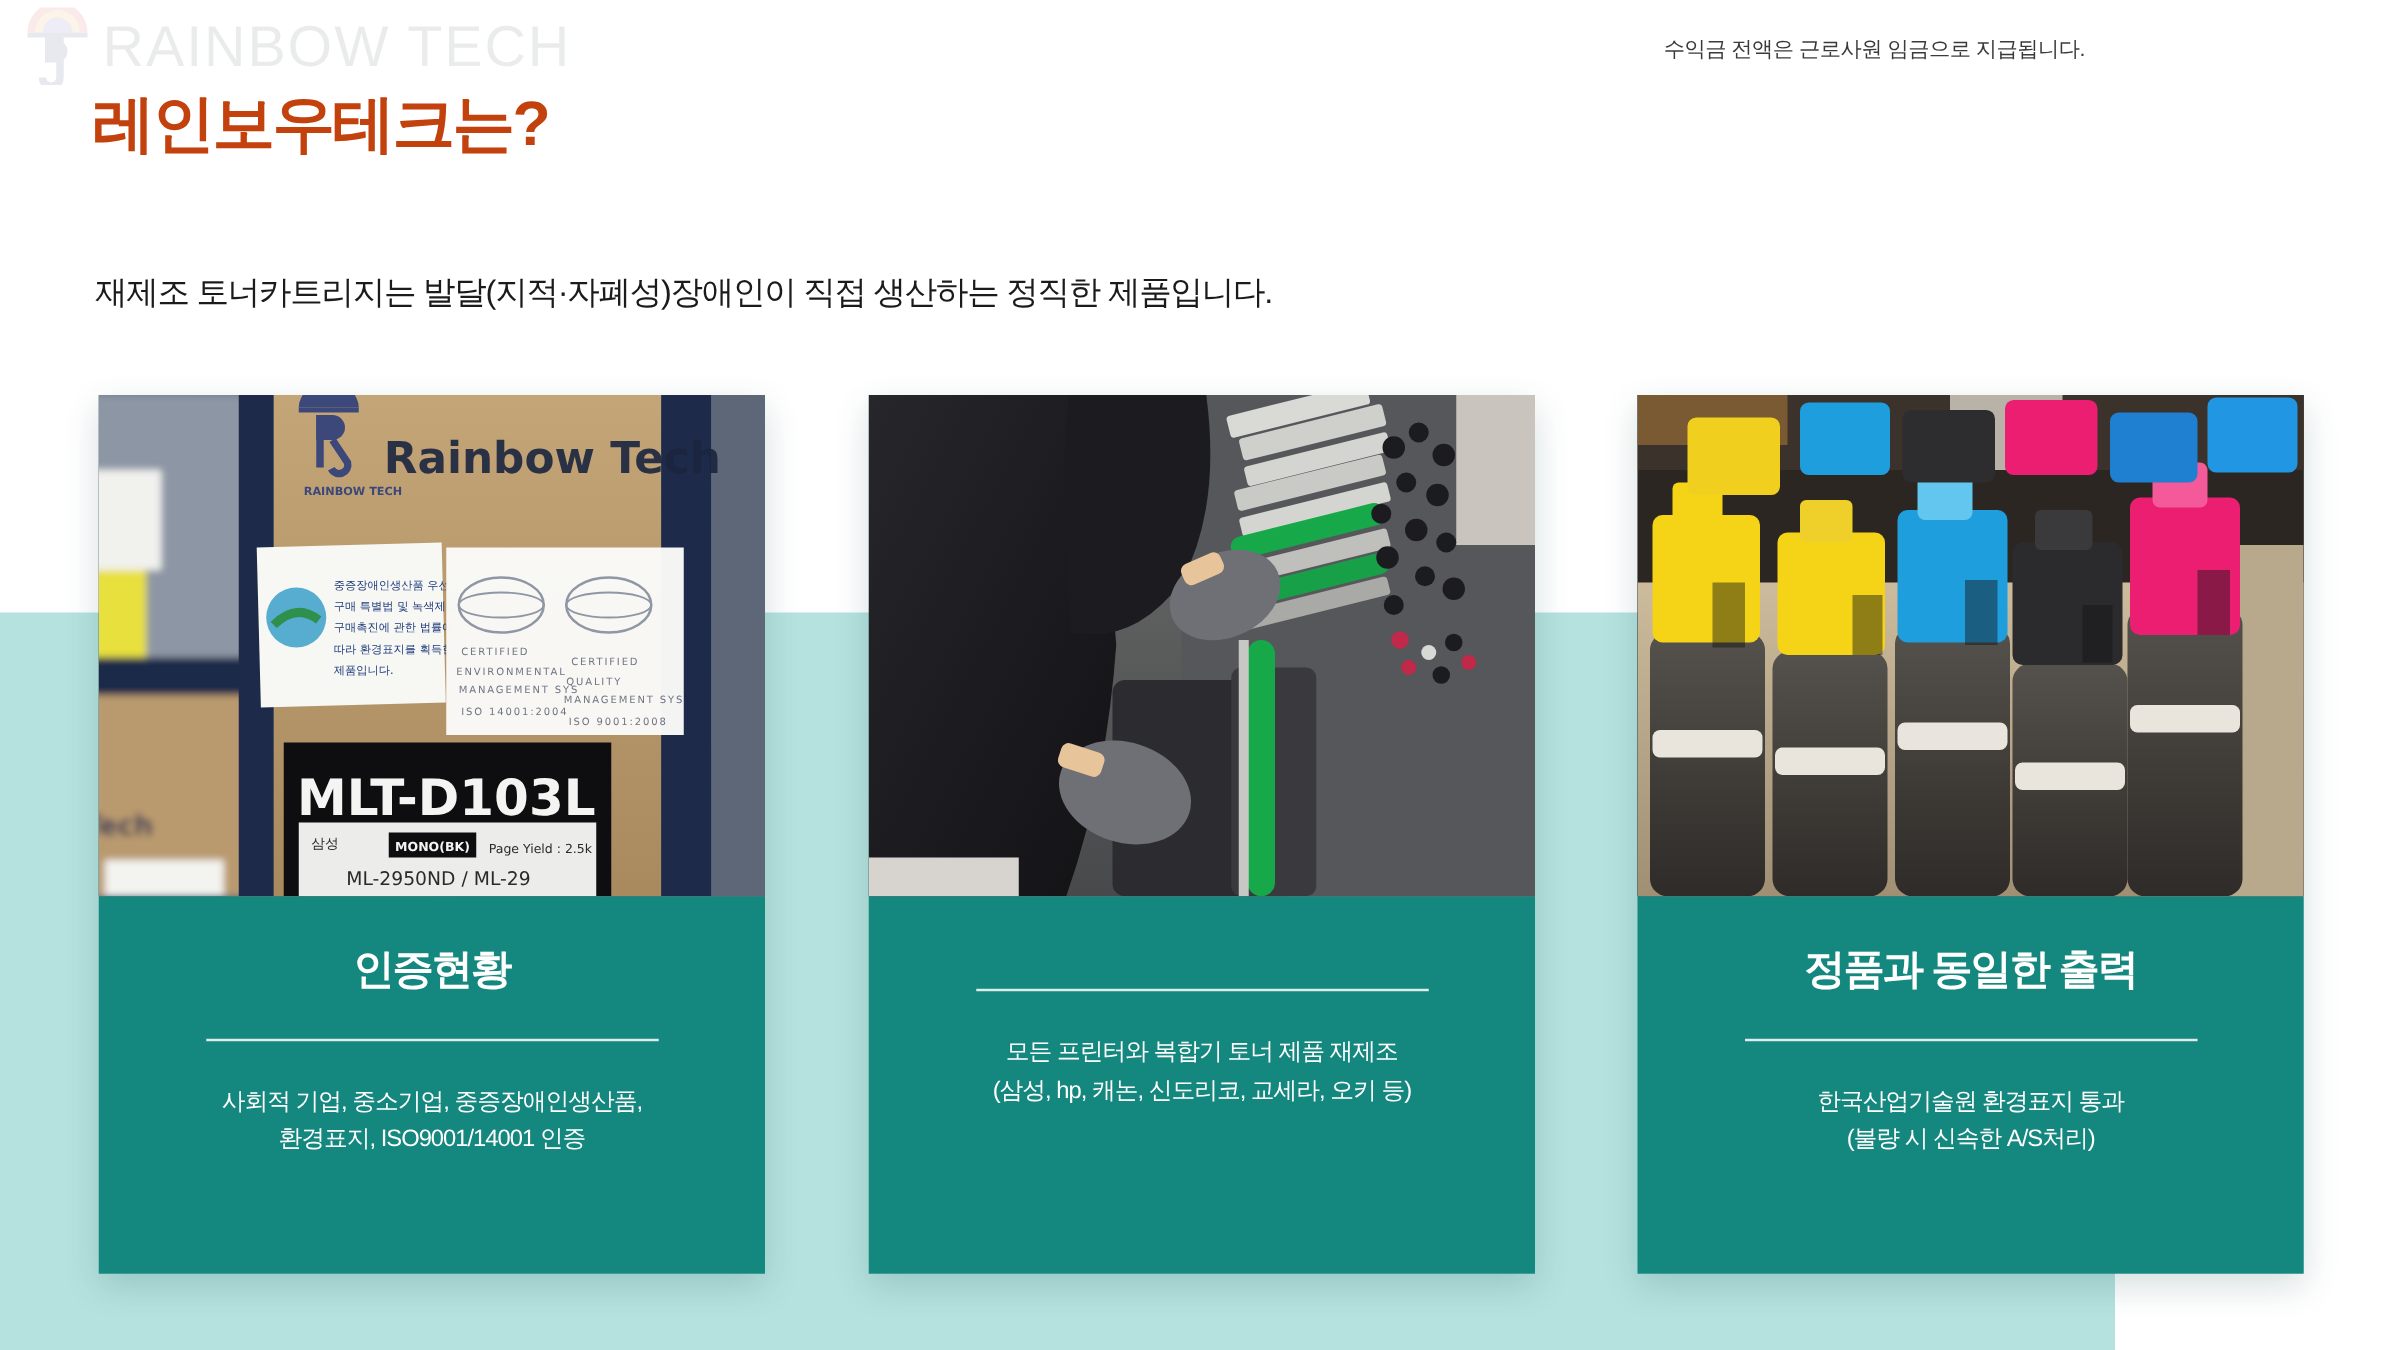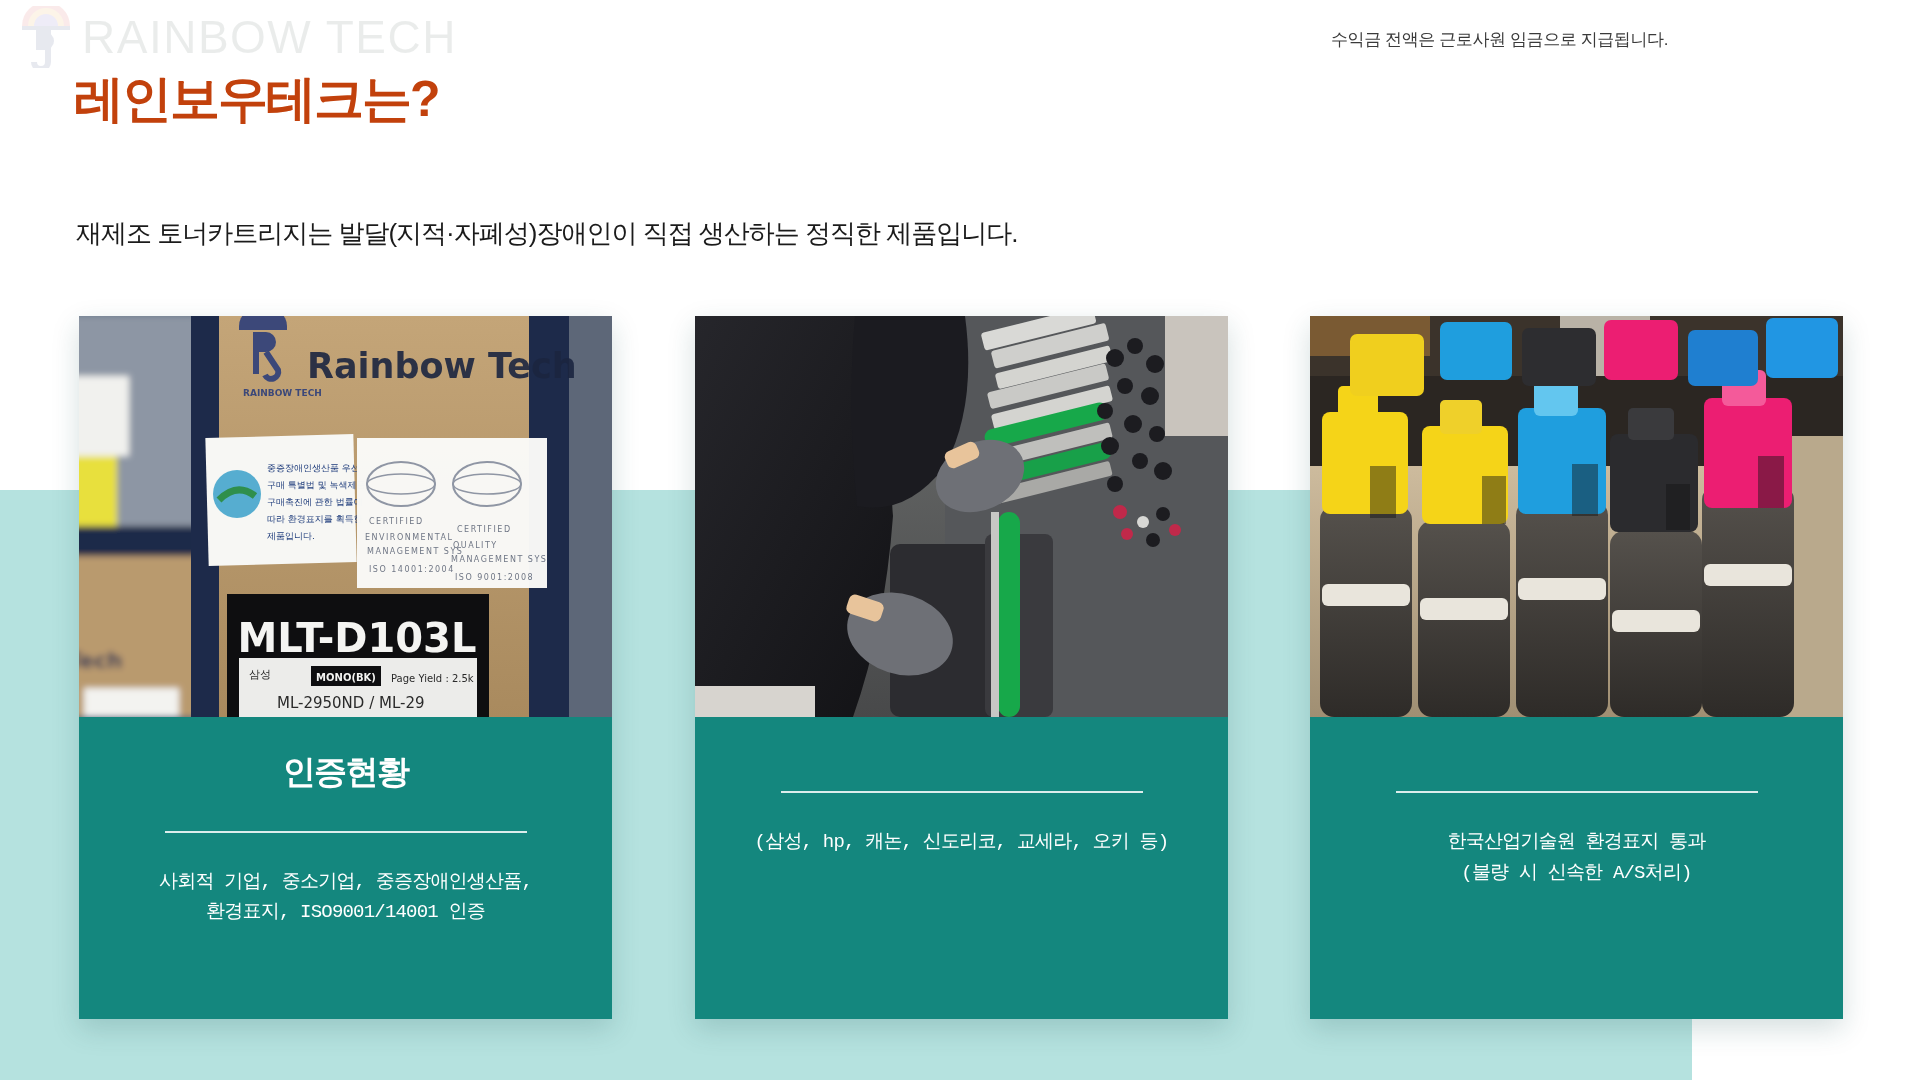--- a/index.html
+++ b/index.html
@@ -64,21 +64,20 @@
     position:relative; width:100%; height:401px;
     overflow:hidden; background:#2a2a2a;
   }
   .card-photo svg { display:block; width:100%; height:100%; }
 
   .card-body {
     background:#14877e; color:#ffffff;
     padding:38px 35px 34px;
     text-align:center;
     height:302px;
-    font-family:Liberation Mono, monospace;
   }
   .card-heading {
     font-size:33px; font-weight:bold; letter-spacing:-1.6px;
     line-height:1.2; white-space:nowrap;
   }
   .card-rule {
     width:362px; height:2px; background:rgba(255,255,255,.85);
     margin:36px auto 34px;
   }
   .card-desc {
@@ -262,20 +261,21 @@
             <ellipse cx="205" cy="318" rx="54" ry="40" transform="rotate(18 205 318)"></ellipse>
           </g>
           <rect x="250" y="130" width="34" height="18" rx="6" fill="#e8c49b" transform="rotate(-24 267 139)"></rect>
           <rect x="152" y="282" width="36" height="20" rx="6" fill="#e8c49b" transform="rotate(18 170 292)"></rect>
           <rect x="0" y="370" width="120" height="31" fill="#d7d4cf"></rect>
         </svg>
       </div>
       <div class="card-body">
         <div class="card-rule"></div>
         <div class="card-desc">
+          <span class="line">모든 프린터와 복합기 토너 제품 재제조</span>
           <span class="line">(삼성, hp, 캐논, 신도리코, 교세라, 오키 등)</span>
         </div>
       </div>
     </div>
 
     <div class="card card-3">
       <div class="card-photo">
         <svg viewBox="0 0 533 401" preserveAspectRatio="xMidYMid slice" aria-hidden="true">
           <defs>
             <linearGradient id="box3" x1="0" y1="0" x2="0" y2="1">
@@ -330,20 +330,21 @@
           <g opacity=".45" fill="#141414">
             <rect x="60" y="150" width="26" height="52"></rect>
             <rect x="172" y="160" width="24" height="48"></rect>
             <rect x="262" y="148" width="26" height="52"></rect>
             <rect x="356" y="168" width="24" height="46"></rect>
             <rect x="448" y="140" width="26" height="52"></rect>
           </g>
         </svg>
       </div>
       <div class="card-body">
+        <div class="card-heading">정품과 동일한 출력</div>
         <div class="card-rule"></div>
         <div class="card-desc">
           <span class="line">한국산업기술원 환경표지 통과</span>
           <span class="line">(불량 시 신속한 A/S처리)</span>
         </div>
       </div>
     </div>
 
   </div>
 </div>

